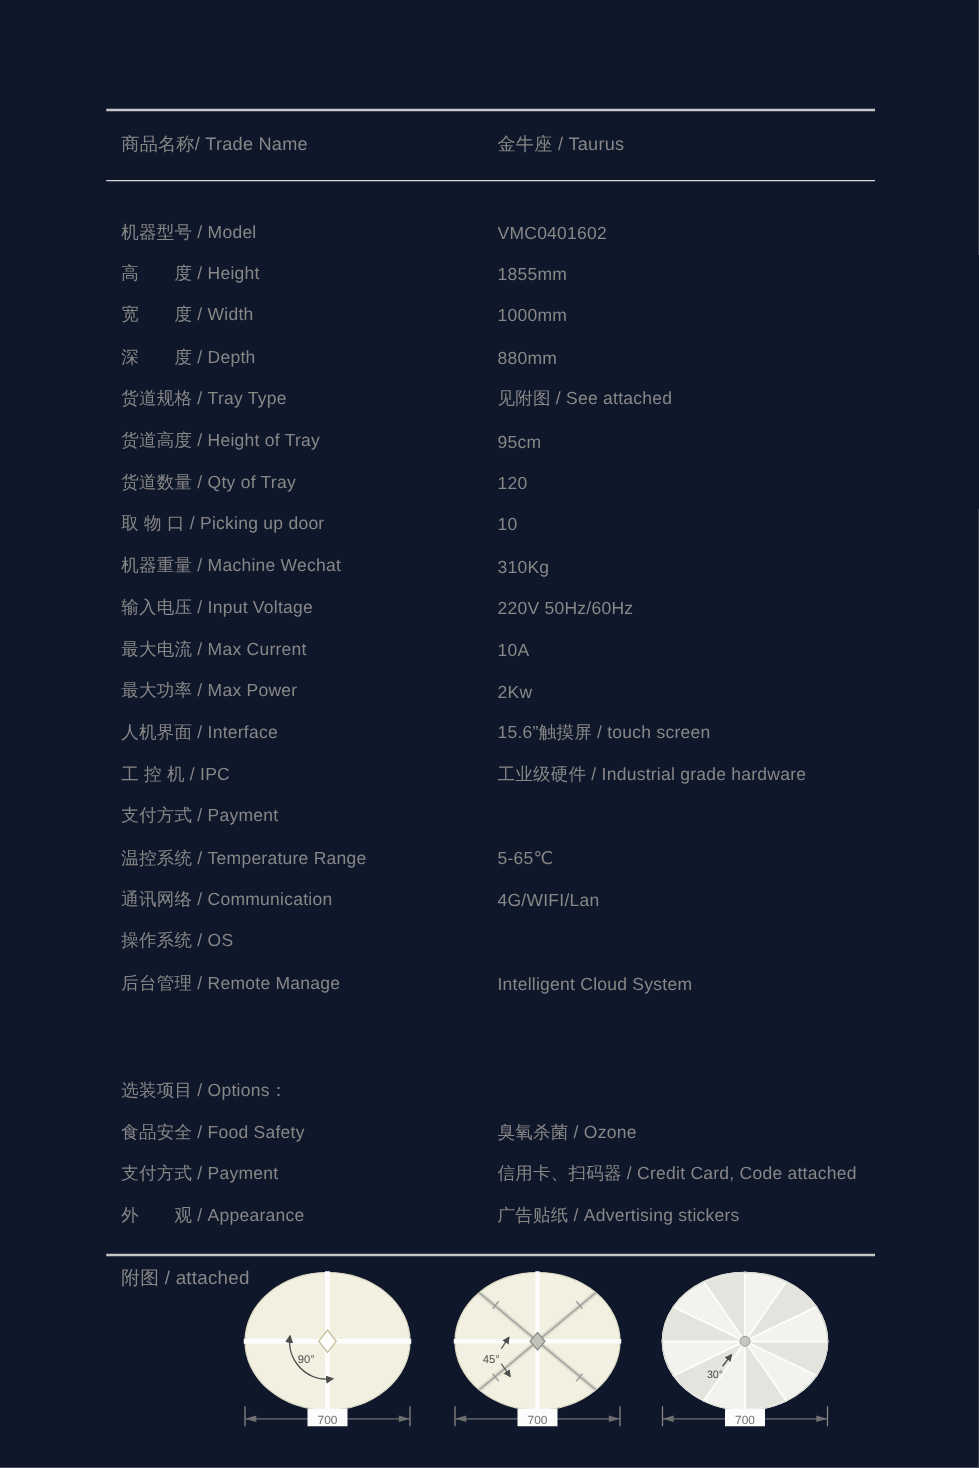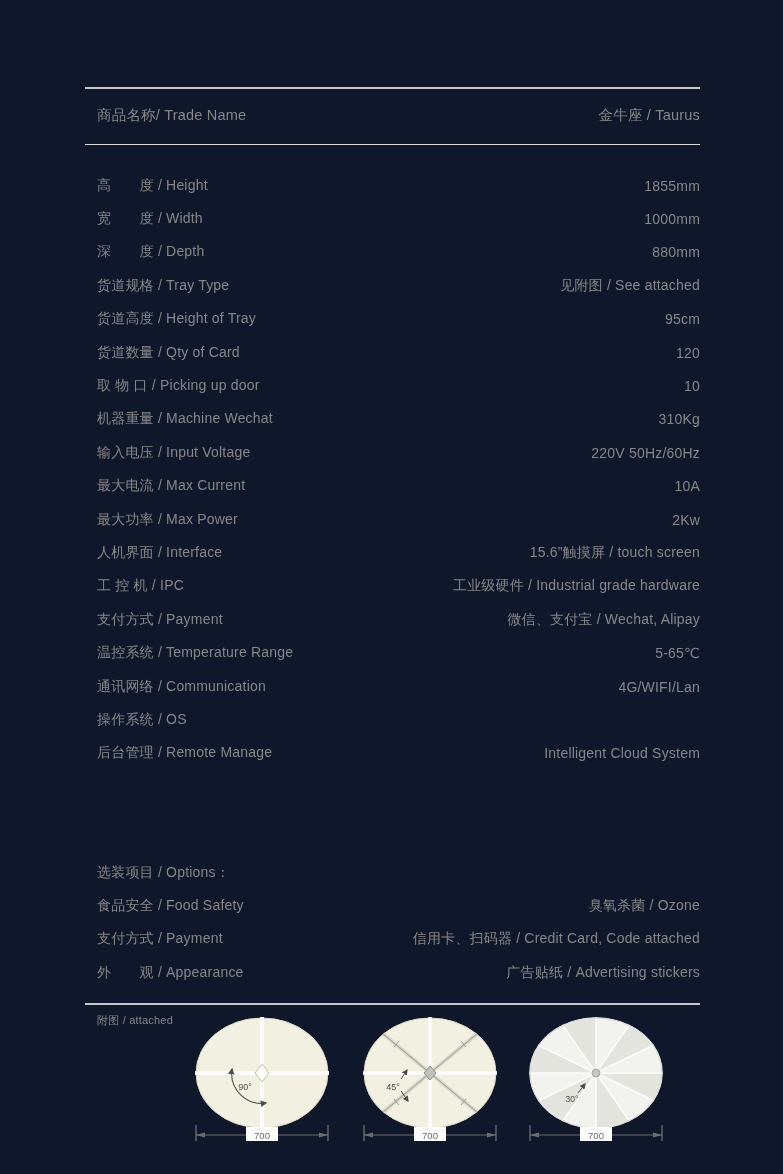--- a/index.html
+++ b/index.html
@@ -7,66 +7,70 @@
     width:783px;height:1174px;background:#fbfbfb;
     font-family:"Liberation Sans","DejaVu Sans",sans-serif;
     color:#878787;-webkit-font-smoothing:antialiased;
   }
   .sheet{position:relative;width:783px;height:1174px;background:#0f172a;overflow:hidden;}
   .rule{position:absolute;left:85px;width:615px;}
   .rule-strong{height:2px;background:#c6c6c6;}
   .rule-light{height:1px;background:#d9d9d9;}
   .row{display:flex;align-items:center;height:33.4px;font-size:14px;}
   .lbl{flex:0 0 301px;padding-left:12px;letter-spacing:.2px;white-space:pre;}
-  .val{flex:1;text-align:right;letter-spacing:.2px;}
+  .val{flex:1;text-align:left;letter-spacing:.2px;}
   .header-block{position:absolute;left:85px;top:88px;width:615px;height:55px;display:flex;align-items:center;font-size:14.5px;}
   .spec-table{position:absolute;left:85px;top:169px;width:615px;}
   .options-block{position:absolute;left:85px;top:836px;width:615px;margin-top:20px;}
-  .attached-title{position:absolute;left:97px;top:1013px;font-size:11px;letter-spacing:.2px;}
+  .attached-title{position:absolute;left:97px;top:1013px;font-size:15px;letter-spacing:.2px;}
   .diagram{position:absolute;top:1013px;width:150px;height:136px;}
   .d1{left:187px;} .d2{left:355px;} .d3{left:521px;}
   svg text{font-family:"Liberation Sans","DejaVu Sans",sans-serif;}
 </style>
 </head>
 <body>
 
 <div class="sheet">
 
   <div class="rule rule-strong" style="top:87px"></div>
 
   <div class="header-block">
     <div class="lbl">商品名称/ Trade Name</div>
     <div class="val">金牛座 / Taurus</div>
   </div>
 
   <div class="rule rule-light" style="top:144px"></div>
 
   <div class="spec-table">
     <div class="row">
+        <div class="lbl">机器型号 / Model</div>
+        <div class="val">VMC0401602</div>
+      </div>
+    <div class="row">
         <div class="lbl">高　　度 / Height</div>
         <div class="val">1855mm</div>
       </div>
     <div class="row">
         <div class="lbl">宽　　度 / Width</div>
         <div class="val">1000mm</div>
       </div>
     <div class="row">
         <div class="lbl">深　　度 / Depth</div>
         <div class="val">880mm</div>
       </div>
     <div class="row">
         <div class="lbl">货道规格 / Tray Type</div>
         <div class="val">见附图 / See attached</div>
       </div>
     <div class="row">
         <div class="lbl">货道高度 / Height of Tray</div>
         <div class="val">95cm</div>
       </div>
     <div class="row">
-        <div class="lbl">货道数量 / Qty of Card</div>
+        <div class="lbl">货道数量 / Qty of Tray</div>
         <div class="val">120</div>
       </div>
     <div class="row">
         <div class="lbl">取 物 口 / Picking up door</div>
         <div class="val">10</div>
       </div>
     <div class="row">
         <div class="lbl">机器重量 / Machine Wechat</div>
         <div class="val">310Kg</div>
       </div>
@@ -85,21 +89,20 @@
     <div class="row">
         <div class="lbl">人机界面 / Interface</div>
         <div class="val">15.6”触摸屏 / touch screen</div>
       </div>
     <div class="row">
         <div class="lbl">工 控 机 / IPC</div>
         <div class="val">工业级硬件 / Industrial grade hardware</div>
       </div>
     <div class="row">
         <div class="lbl">支付方式 / Payment</div>
-        <div class="val">微信、支付宝 / Wechat, Alipay</div>
       </div>
     <div class="row">
         <div class="lbl">温控系统 / Temperature Range</div>
         <div class="val">5-65℃</div>
       </div>
     <div class="row">
         <div class="lbl">通讯网络 / Communication</div>
         <div class="val">4G/WIFI/Lan</div>
       </div>
     <div class="row">

